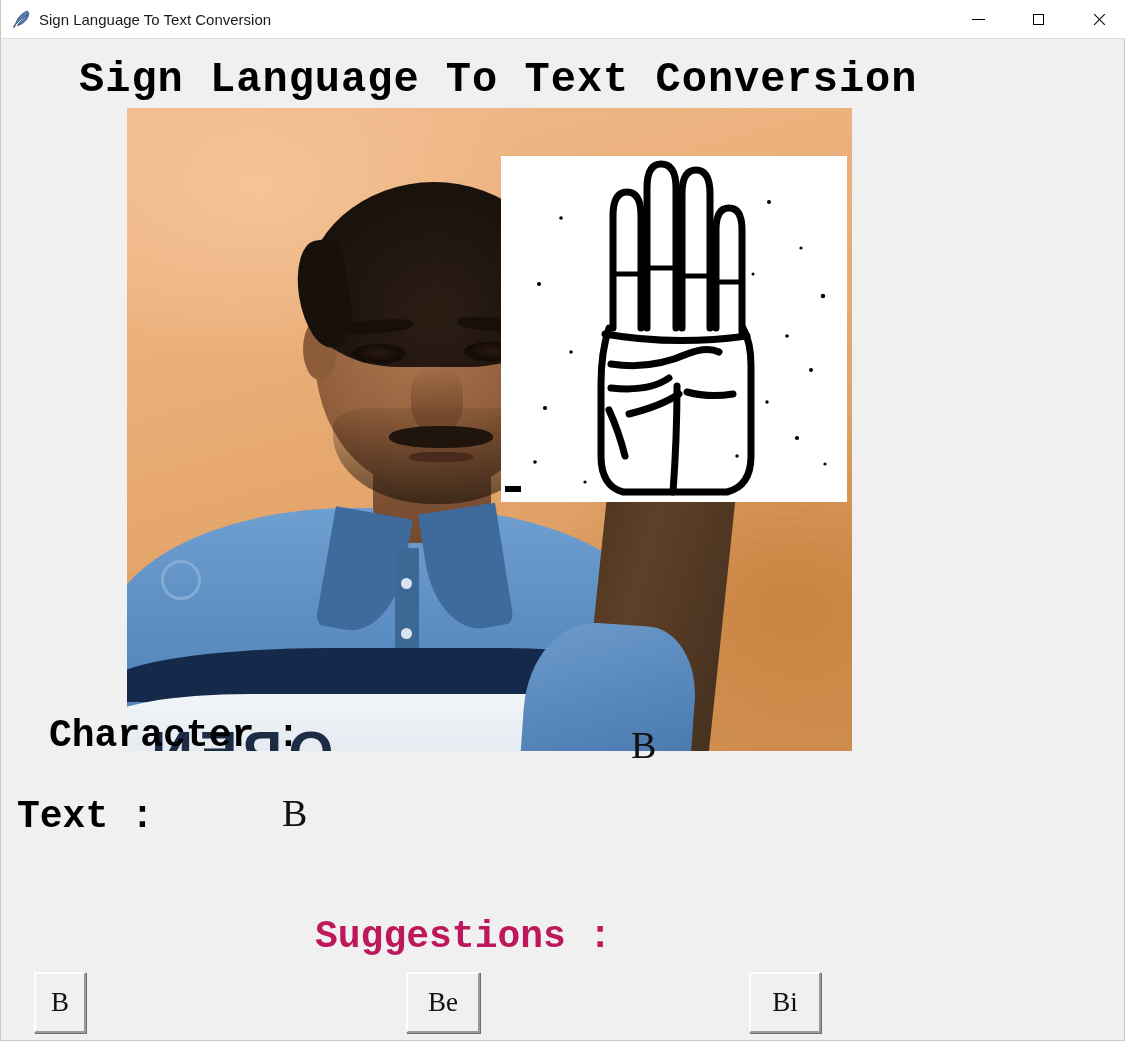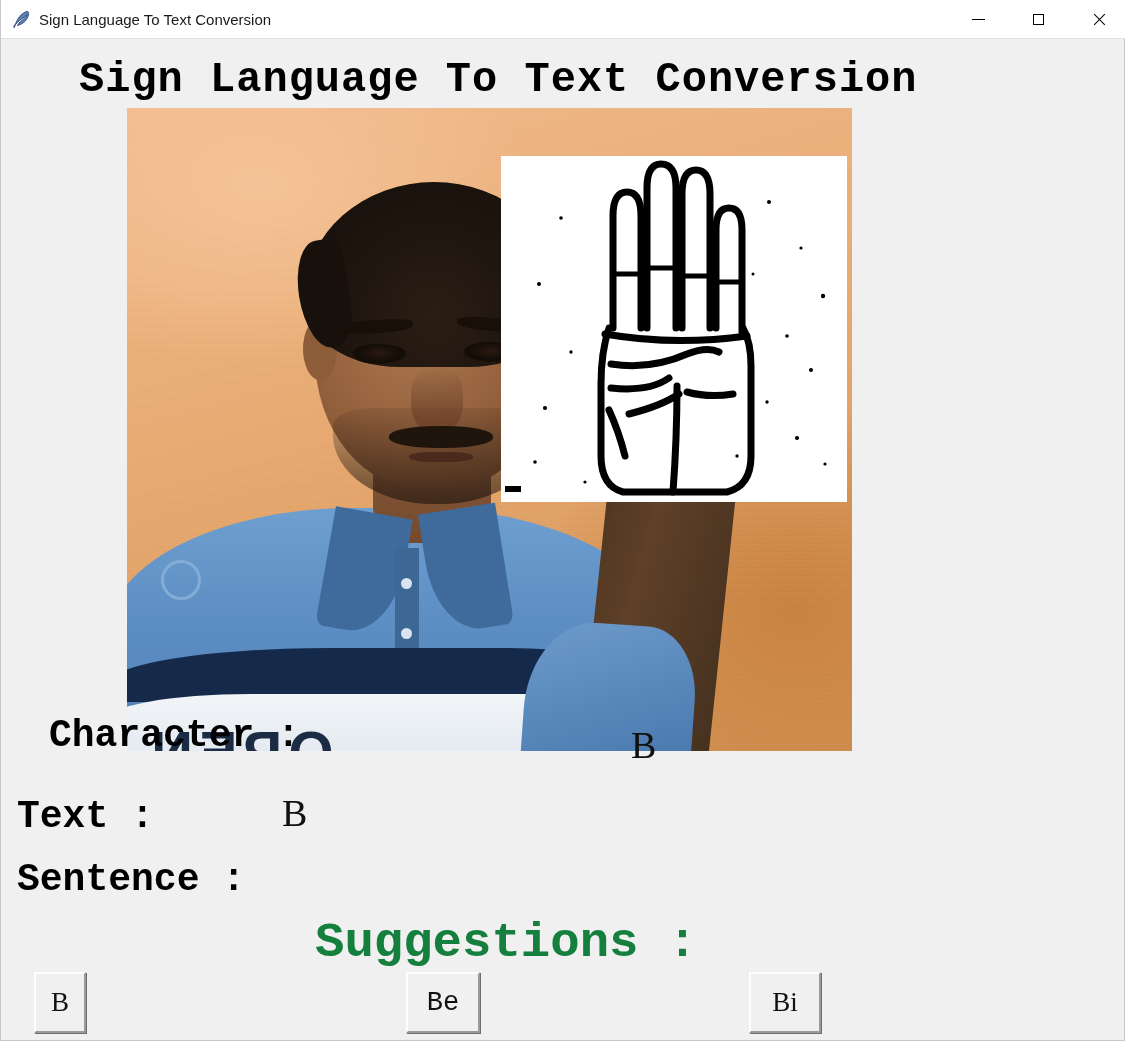--- a/index.html
+++ b/index.html
@@ -355,22 +355,22 @@
   .val-word      { left: 281px; top: 752px; }
   .lbl-sentence  { left: 16px; top: 819px; }
   .val-sentence  { left: 330px; top: 815px; }
 
   .suggestions-label {
     position: absolute;
     left: 314px;
     top: 876px;
     font-family: "Liberation Mono", "DejaVu Sans Mono", monospace;
     font-weight: bold;
-    font-size: 49px;
-    color: #15803d;
+    font-size: 38px;
+    color: #be185d;
     white-space: nowrap;
   }
 
   
   .sugg-btn {
     position: absolute;
     top: 933px;
     height: 61px;
     background: #f0f0f0;
     border-top: 2px solid #fdfdfd;
@@ -381,21 +381,21 @@
     display: flex;
     align-items: center;
     justify-content: center;
     font-family: "Liberation Serif", "DejaVu Serif", serif;
     font-size: 27px;
     color: #111111;
     box-shadow: 1px 1px 0 0 #6d6d6d;
     cursor: default;
   }
   .sugg-1 { left: 33px;  width: 52px; }
-  .sugg-2 { left: 405px; width: 74px; font-family: Liberation Mono, monospace; }
+  .sugg-2 { left: 405px; width: 74px; }
   .sugg-3 { left: 748px; width: 72px; }
 </style>
 </head>
 <body>
 
 <div class="window">
 
   <div class="titlebar">
     <span class="title-icon">
       <svg width="22" height="22" viewBox="0 0 22 22">
@@ -504,21 +504,20 @@
         </svg>
       </div>
     </div>
 
     <div class="lbl lbl-character">Character :</div>
     <div class="val val-character">B</div>
 
     <div class="lbl lbl-word">Text :</div>
     <div class="val val-word">B</div>
 
-    <div class="lbl lbl-sentence">Sentence :</div>
     <div class="val val-sentence"></div>
 
     <div class="suggestions-label">Suggestions :</div>
 
     <div class="sugg-btn sugg-1">B</div>
     <div class="sugg-btn sugg-2">Be</div>
     <div class="sugg-btn sugg-3">Bi</div>
 
   </div>
 </div>

